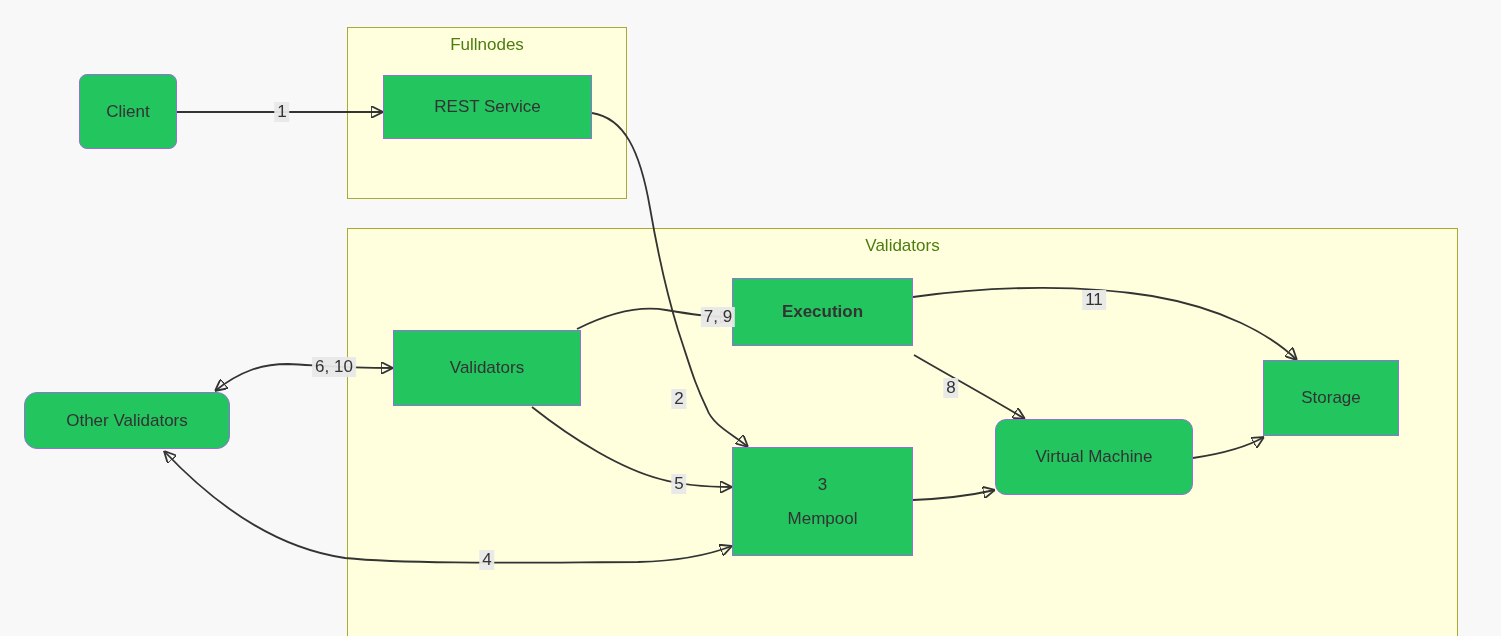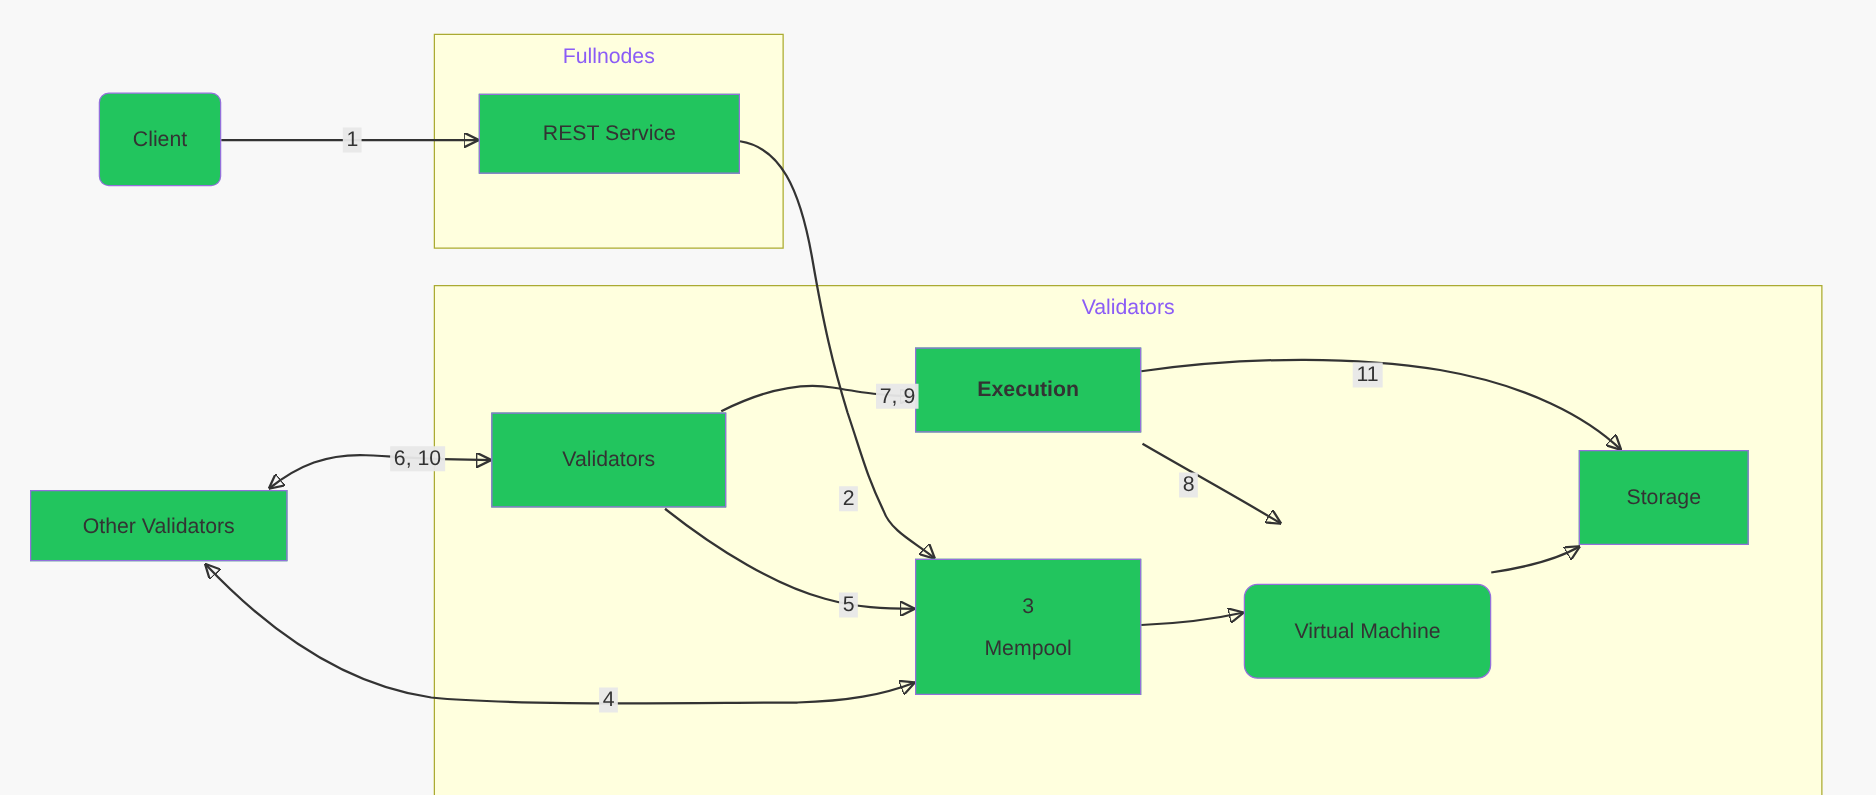--- a/index.html
+++ b/index.html
@@ -7,32 +7,32 @@
     position:relative;width:1501px;height:636px;background:#f8f8f8;
     font-family:"Liberation Sans",sans-serif;color:#333333;font-size:17px;
     overflow:hidden;
   }
   .group{
     position:absolute;background:#ffffde;border:1px solid #aaaa33;
     box-sizing:border-box;z-index:1;
   }
   .group-title{
     position:absolute;top:7px;left:0;width:100%;text-align:center;
-    color:#8b5cf6;font-size:17px;
+    color:#4d7c0f;font-size:17px;
   }
   .edges{position:absolute;left:0;top:0;z-index:2;pointer-events:none;}
   .edges path{fill:none;stroke:#333333;stroke-width:1.8px;}
   .node{
     position:absolute;background:#22c55e;border:1.3px solid #9370DB;
     box-sizing:border-box;display:flex;flex-direction:column;
     align-items:center;justify-content:center;text-align:center;
     line-height:1.95;z-index:3;
   }
   .node.rounded-sm{border-radius:8px;}
-  .node.rounded-md{border-radius:11px;margin-top:48px;}
+  .node.rounded-md{border-radius:11px;}
   .edge-label{
     position:absolute;transform:translate(-50%,-50%);
     background:rgba(232,232,232,0.95);color:#333333;
     padding:0 3px;white-space:nowrap;z-index:4;font-size:17px;
   }
 </style>
 </head>
 <body>
 
 <div class="canvas">
@@ -85,21 +85,21 @@
   </div>
 
   <div class="node rounded-md" style="left:995px;top:419px;width:198px;height:76px;">
     <span>Virtual Machine</span>
   </div>
 
   <div class="node" style="left:1263px;top:360px;width:136px;height:76px;">
     <span>Storage</span>
   </div>
 
-  <div class="node" style="left:24px;top:392px;width:206px;height:57px;">
+  <div class="node" style="left:24px;top:392px;width:206px;height:57px;border-radius:13px;">
     <span>Other Validators</span>
   </div>
 
   <div class="edge-label" style="left:282px;top:112px;">1</div>
   <div class="edge-label" style="left:679px;top:399px;">2</div>
   <div class="edge-label" style="left:487px;top:560px;">4</div>
   <div class="edge-label" style="left:679px;top:484px;">5</div>
   <div class="edge-label" style="left:290px;top:367px;margin-left:44px;">6, 10</div>
   <div class="edge-label" style="left:678px;top:317px;margin-left:40px;">7, 9</div>
   <div class="edge-label" style="left:951px;top:388px;">8</div>

